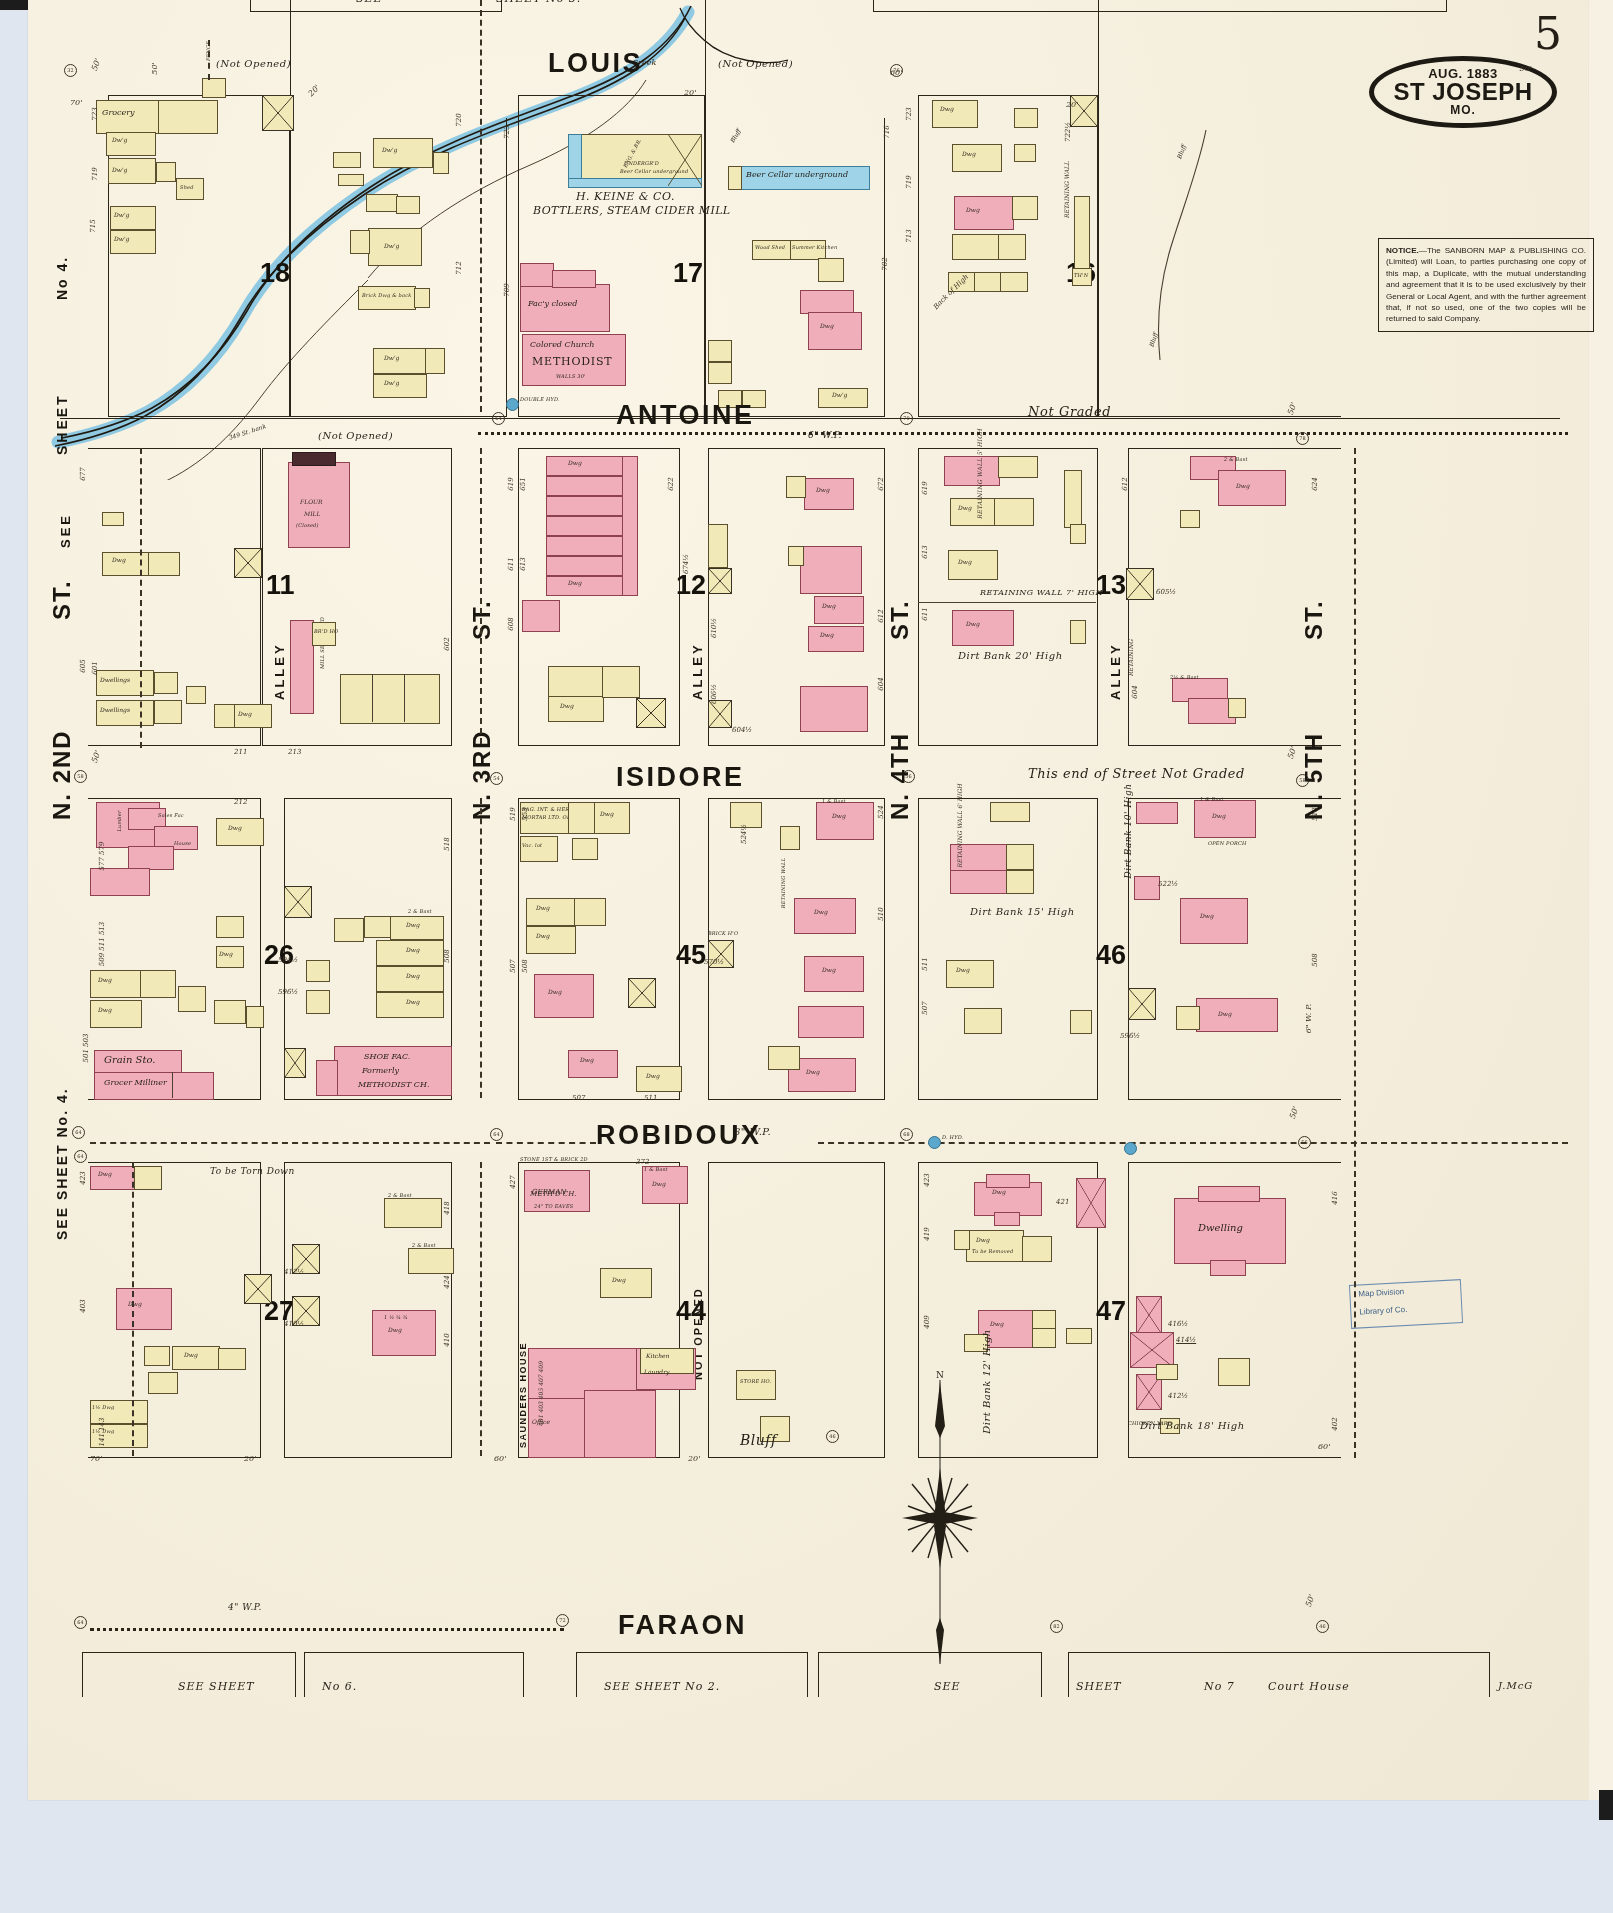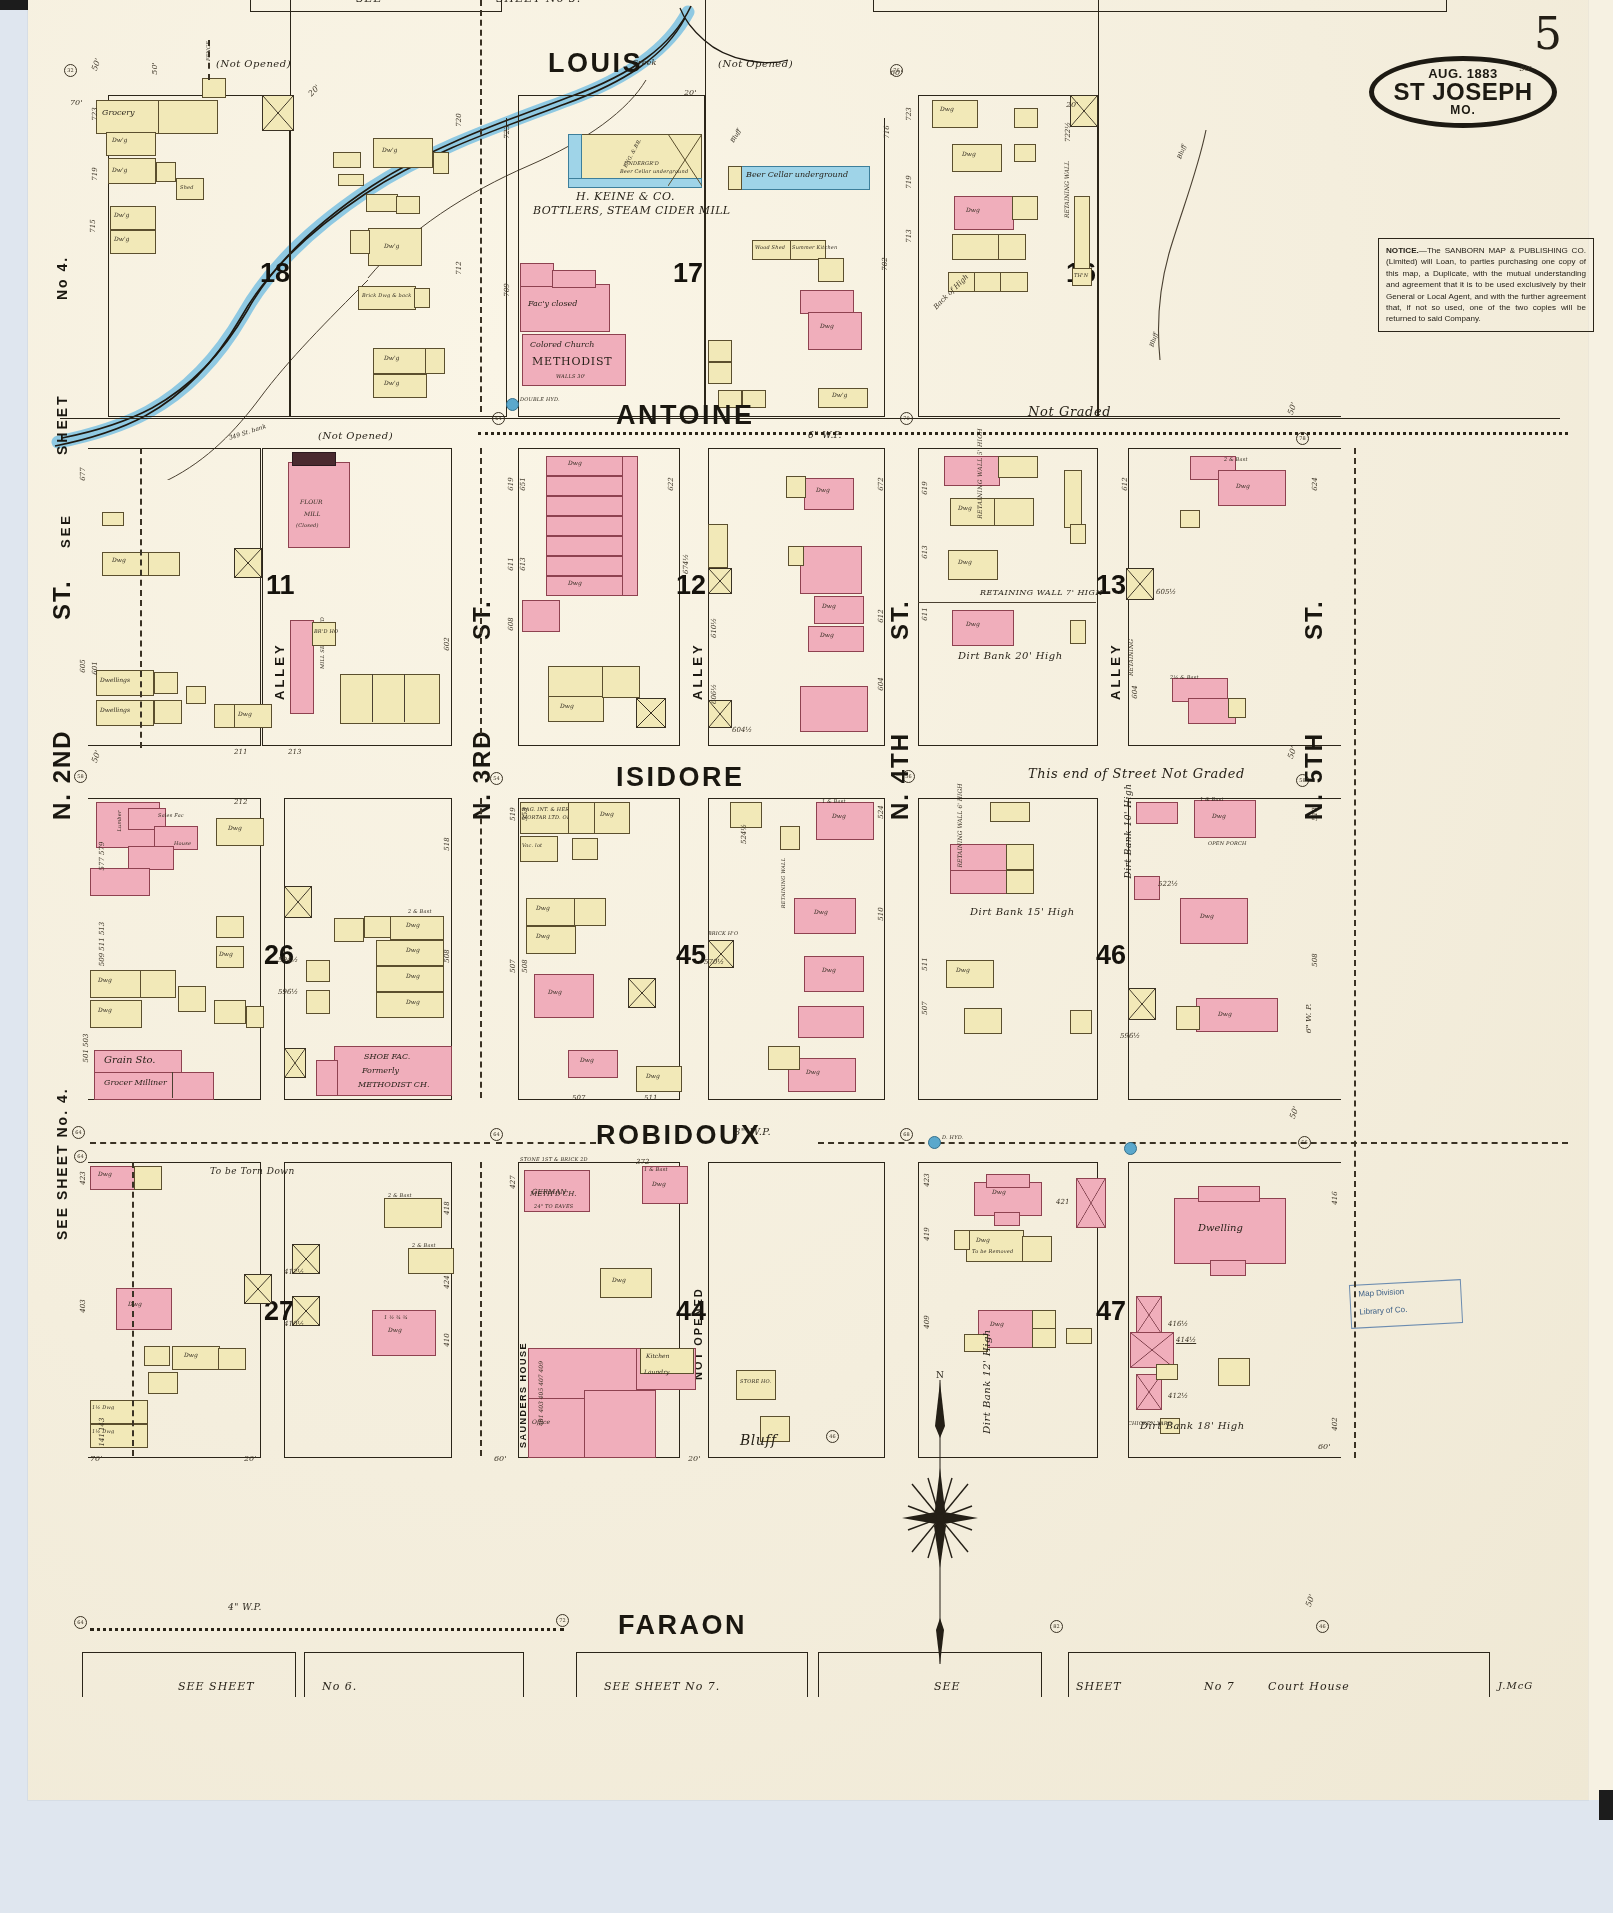--- a/index.html
+++ b/index.html
@@ -786,21 +786,21 @@
     <div class="mh" style="left:1288px;top:1620px;">46</div>
     <div class="num" style="left:1276px;top:1596px;font-size:8px;transform:rotate(-70deg);">50'</div>
 
     <div class="foot" style="left:54px;top:1652px;width:212px;"></div>
     <div class="foot" style="left:276px;top:1652px;width:218px;"></div>
     <div class="foot" style="left:548px;top:1652px;width:230px;"></div>
     <div class="foot" style="left:790px;top:1652px;width:222px;"></div>
     <div class="foot" style="left:1040px;top:1652px;width:420px;"></div>
     <div class="footlbl" style="left:150px;top:1680px;">SEE   SHEET</div>
     <div class="footlbl" style="left:294px;top:1680px;">No 6.</div>
-    <div class="footlbl" style="left:576px;top:1680px;">SEE SHEET No 7.</div>
+    <div class="footlbl" style="left:576px;top:1680px;">SEE SHEET No 2.</div>
     <div class="footlbl" style="left:906px;top:1680px;">SEE</div>
     <div class="footlbl" style="left:1048px;top:1680px;">SHEET</div>
     <div class="footlbl" style="left:1176px;top:1680px;">No 7</div>
     <div class="footlbl" style="left:1240px;top:1680px;">Court House</div>
     <div class="footlbl" style="left:1470px;top:1680px;font-size:10px;">J.McG</div>
 
     <div class="streetV" style="left:26px;top:300px;font-size:14px;letter-spacing:2px;">No 4.</div>
     <div class="streetV" style="left:26px;top:455px;font-size:14px;letter-spacing:3px;">SHEET</div>
     <div class="streetV" style="left:30px;top:548px;font-size:13px;letter-spacing:3px;">SEE</div>
     <div class="streetV" style="left:20px;top:620px;font-size:24px;">ST.</div>

